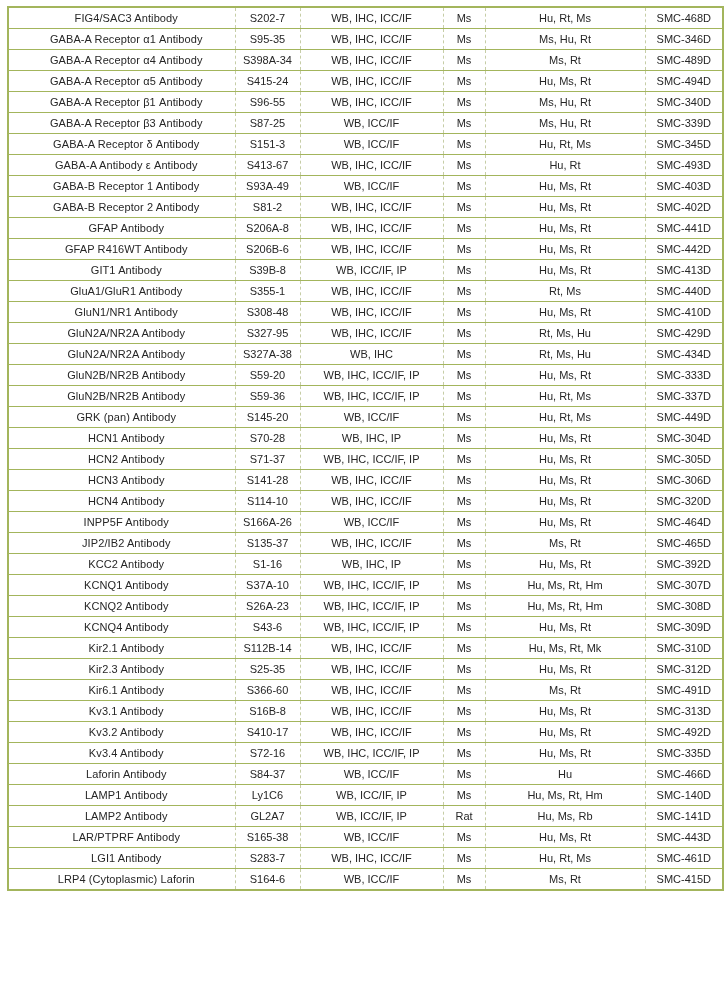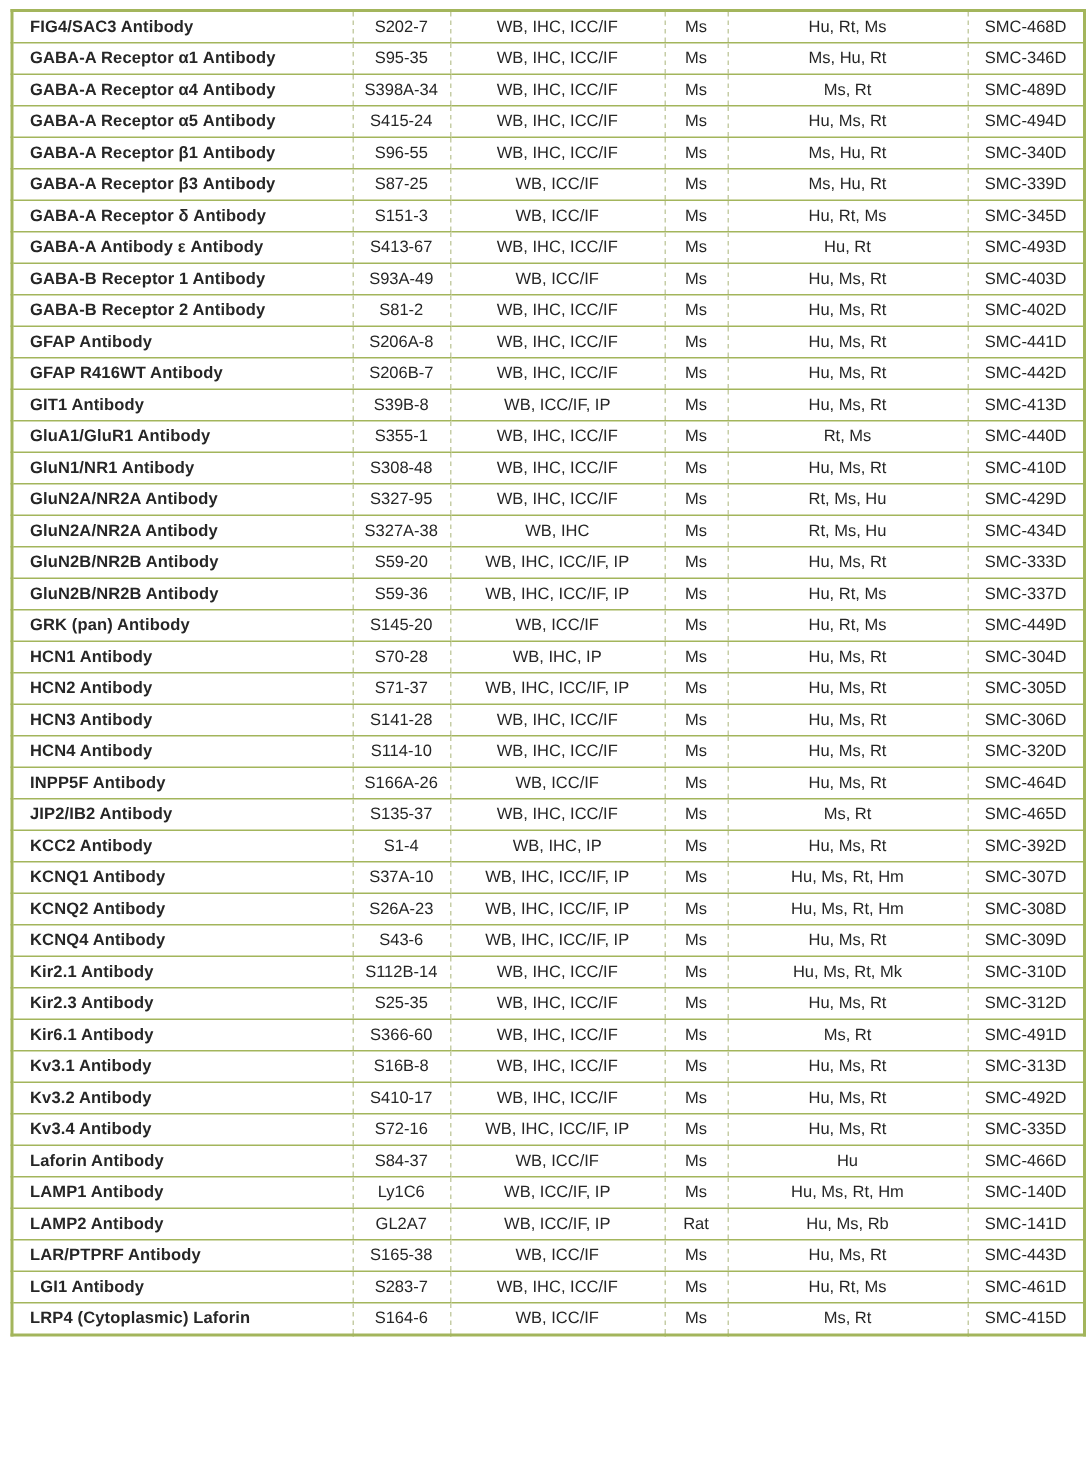--- a/index.html
+++ b/index.html
@@ -39,22 +39,22 @@
     font-size:11px;
     line-height:20px;
     color:var(--text-color);
     text-align:center;
     padding:0 2px;
     white-space:nowrap;
     overflow:hidden;
   }
   td.name-col{
     border-left:none;
-    text-align:left;
-    font-weight:bold;
+    text-align:center;
+    font-weight:normal;
     padding-left:11px;
     letter-spacing:.1px;
   }
 </style>
 </head>
 <body>
 
 <div class="table-wrap">
   <table>
     <colgroup>
@@ -149,21 +149,21 @@
         <tr>
           <td class="name-col">GFAP Antibody</td>
           <td>S206A-8</td>
           <td>WB, IHC, ICC/IF</td>
           <td>Ms</td>
           <td>Hu, Ms, Rt</td>
           <td>SMC-441D</td>
         </tr>
         <tr>
           <td class="name-col">GFAP R416WT Antibody</td>
-          <td>S206B-7</td>
+          <td>S206B-6</td>
           <td>WB, IHC, ICC/IF</td>
           <td>Ms</td>
           <td>Hu, Ms, Rt</td>
           <td>SMC-442D</td>
         </tr>
         <tr>
           <td class="name-col">GIT1 Antibody</td>
           <td>S39B-8</td>
           <td>WB, ICC/IF, IP</td>
           <td>Ms</td>
@@ -269,21 +269,21 @@
         <tr>
           <td class="name-col">JIP2/IB2 Antibody</td>
           <td>S135-37</td>
           <td>WB, IHC, ICC/IF</td>
           <td>Ms</td>
           <td>Ms, Rt</td>
           <td>SMC-465D</td>
         </tr>
         <tr>
           <td class="name-col">KCC2 Antibody</td>
-          <td>S1-4</td>
+          <td>S1-16</td>
           <td>WB, IHC, IP</td>
           <td>Ms</td>
           <td>Hu, Ms, Rt</td>
           <td>SMC-392D</td>
         </tr>
         <tr>
           <td class="name-col">KCNQ1 Antibody</td>
           <td>S37A-10</td>
           <td>WB, IHC, ICC/IF, IP</td>
           <td>Ms</td>

